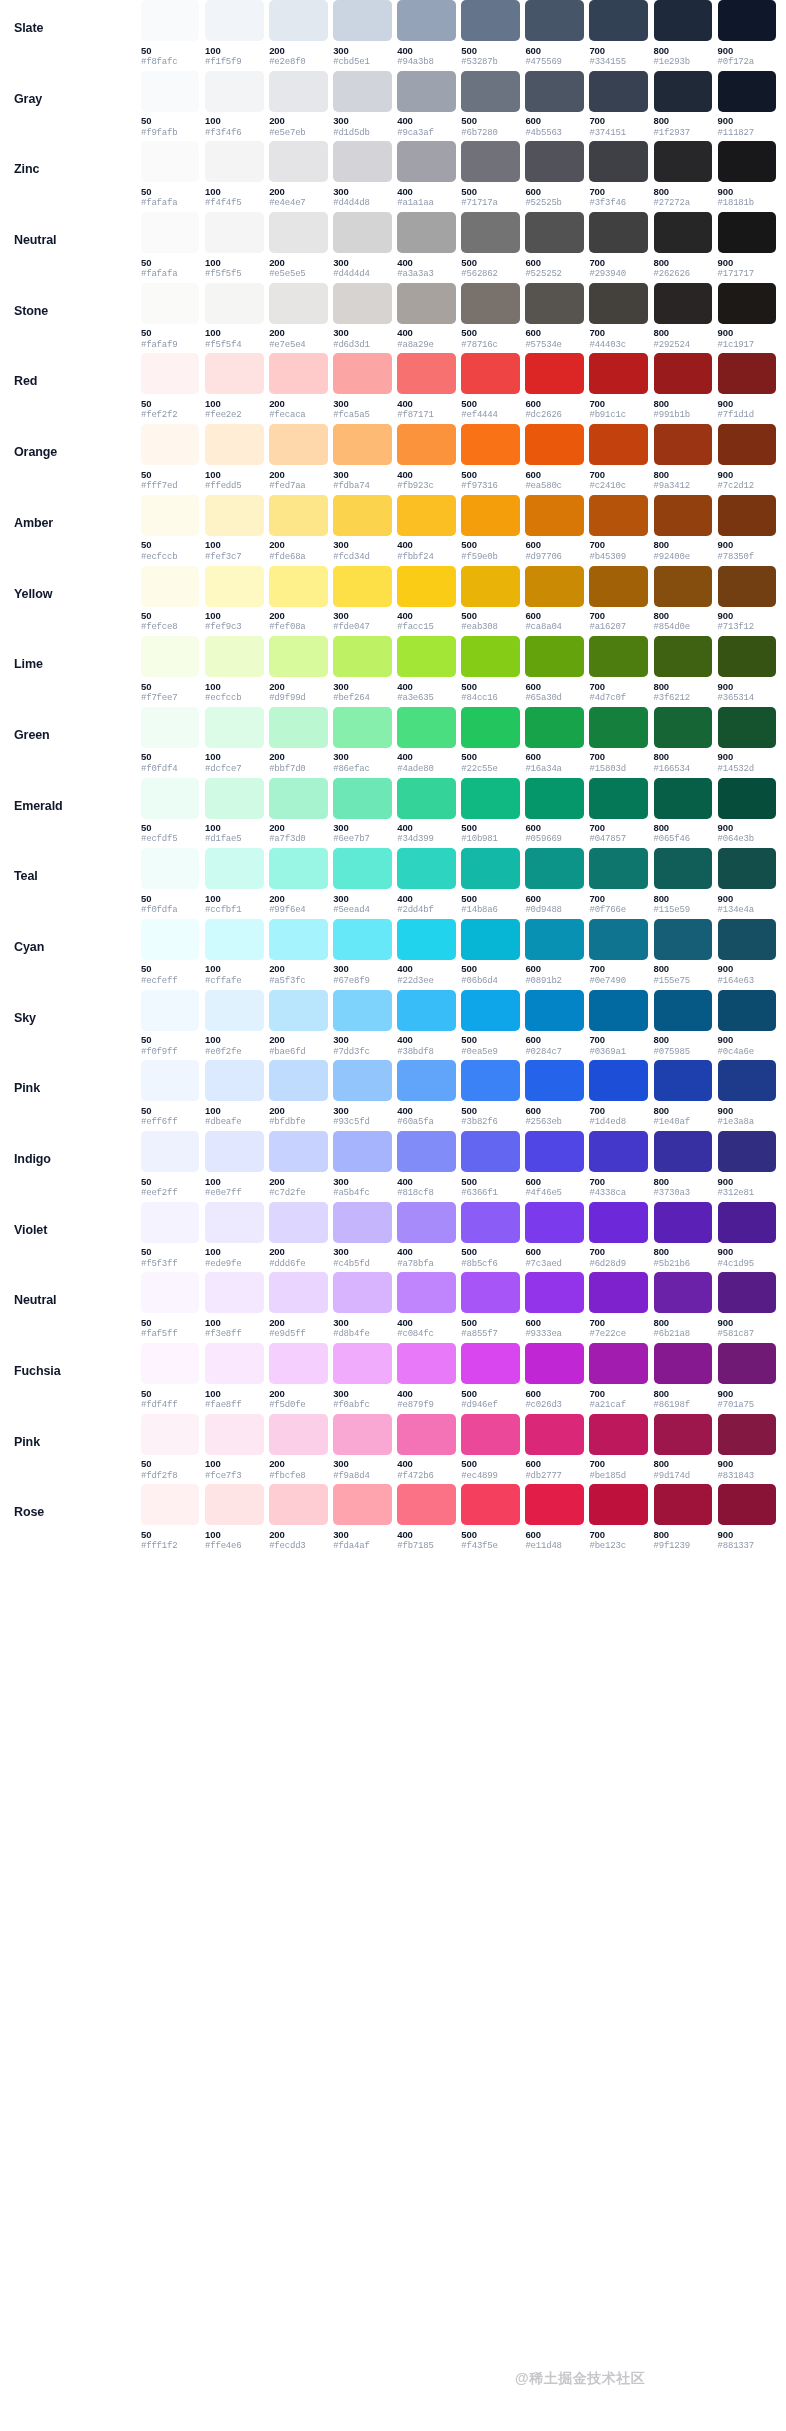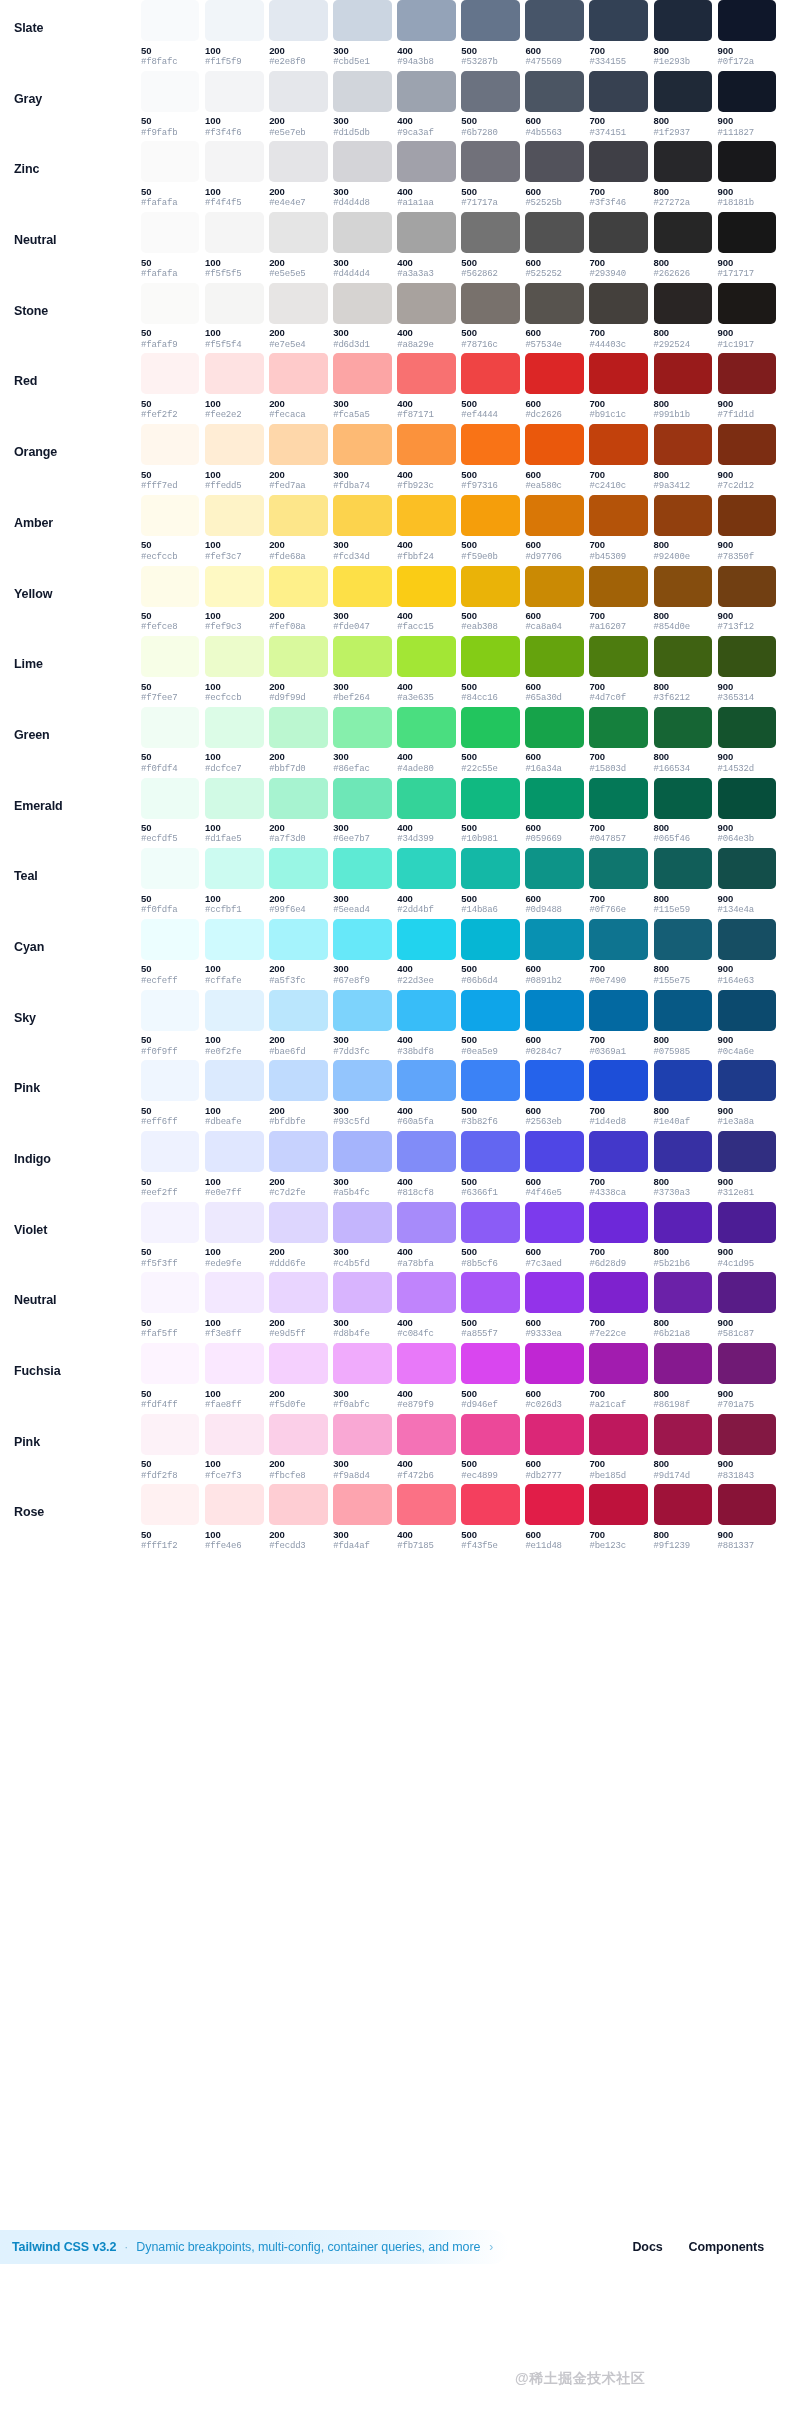--- a/index.html
+++ b/index.html
@@ -1379,29 +1379,16 @@
           </div>
           <div class="shade">
             <div class="swatch" style="background: rgb(136, 19, 55);"></div>
             <div class="shade-num">900</div>
             <div class="shade-hex">#881337</div>
           </div>
         </div>
       </div>
     </div>
 
-  <div class="banner">
-    <div class="banner-pill">
-      <span class="banner-strong">Tailwind CSS v3.2</span>
-      <span class="banner-dot">·</span>
-      <span class="banner-text">Dynamic breakpoints, multi-config, container queries, and more</span>
-      <span class="banner-chevron">›</span>
-    </div>
-    <div class="banner-spacer"></div>
-    <div class="nav-links">
-      <a class="nav-link" href="#">Docs</a>
-      <a class="nav-link" href="#">Components</a>
-    </div>
-  </div>
 
   <div class="watermark">@稀土掘金技术社区</div>
 
 </div>
 
 </body></html>

